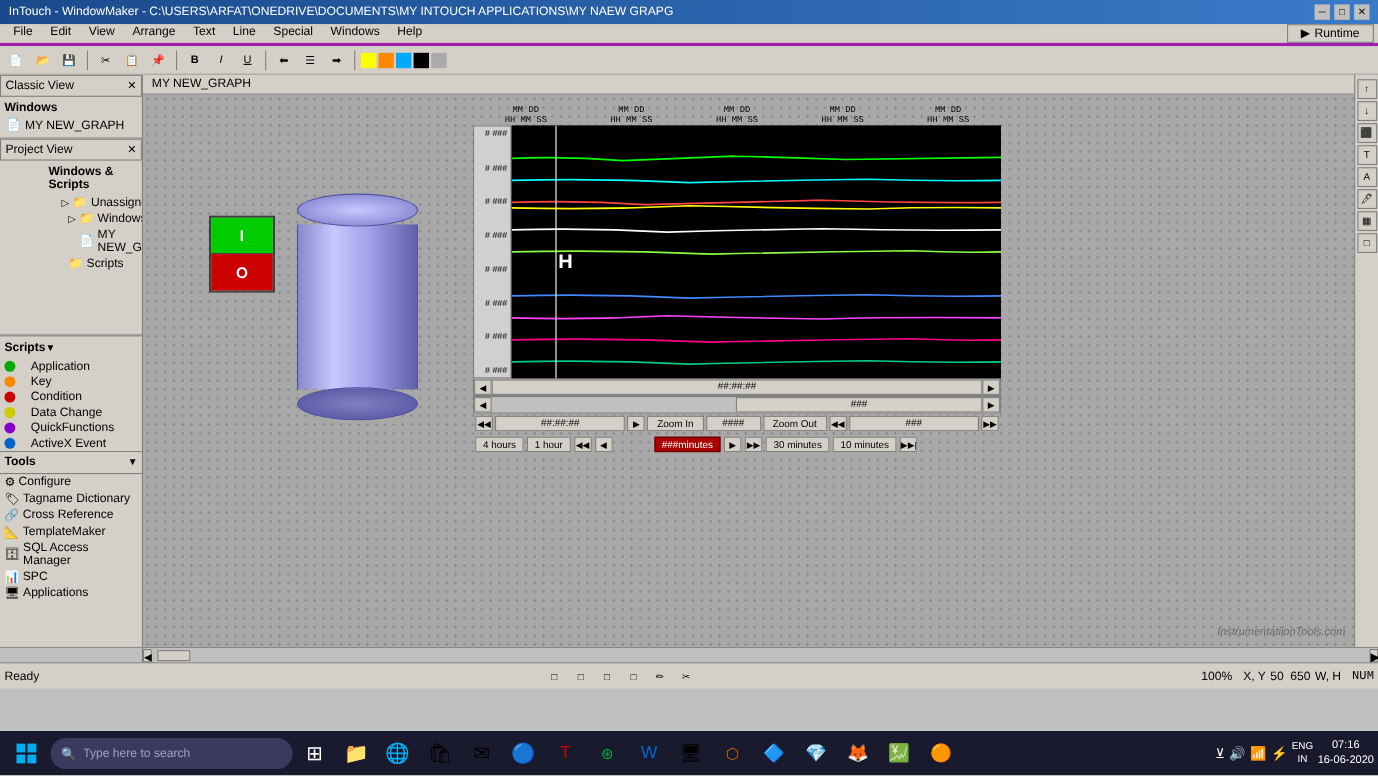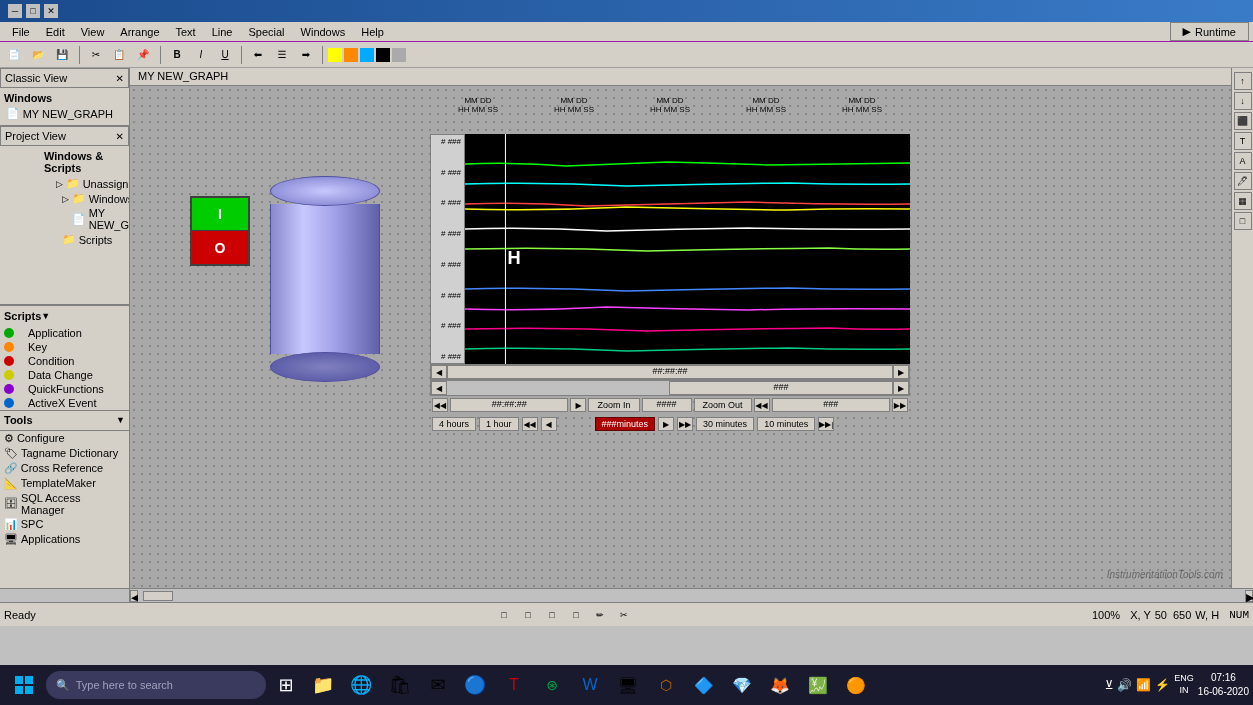--- a/index.html
+++ b/index.html
@@ -22,22 +22,21 @@
       background: #c0c0c0;
       display: inline-flex; align-items: center; justify-content: center;
       font-size: 9px; cursor: pointer; color: #000;
     }
 
     
     #menubar {
       height: 20px;
       background: #d4d0c8;
       display: flex;
-      align-items: center;
-      border-bottom: 1px solid #a21caf;
+      border-bottom: 3px solid #a21caf;
       padding: 0 4px;
     }
     .menu-item {
       padding: 1px 8px;
       font-size: 11px;
       cursor: pointer;
       color: #000;
     }
 
     
@@ -236,21 +235,22 @@
       position: absolute;
       top: 10px;
       left: 300px;
       width: 480px;
     }
     .trend-header {
       display: flex;
       justify-content: space-around;
       font-size: 9px;
       color: #000;
-      margin-bottom: 20px;
+      margin-bottom: 0;
+      font-family: Liberation Mono, monospace;
     }
     .trend-header-col { text-align: center; font-size: 8px; }
     .trend-main {
       display: flex;
     }
     .trend-yaxis {
       width: 35px;
       background: #d0d0d0;
       display: flex;
       flex-direction: column;
@@ -426,20 +426,21 @@
       border-radius: 4px;
     }
 
     
     .trend-line { fill: none; stroke-width: 1.5; }
   </style>
 </head>
 <body>
 
 <div id="titlebar">
+  <span style="font-size:11px;">InTouch - WindowMaker - C:\USERS\ARFAT\ONEDRIVE\DOCUMENTS\MY INTOUCH APPLICATIONS\MY NAEW GRAPG</span>
   <div id="titlebar-controls">
     <span>─</span>
     <span>□</span>
     <span>✕</span>
   </div>
 </div>
 
 <div id="menubar">
   <span class="menu-item">File</span>
   <span class="menu-item">Edit</span>

